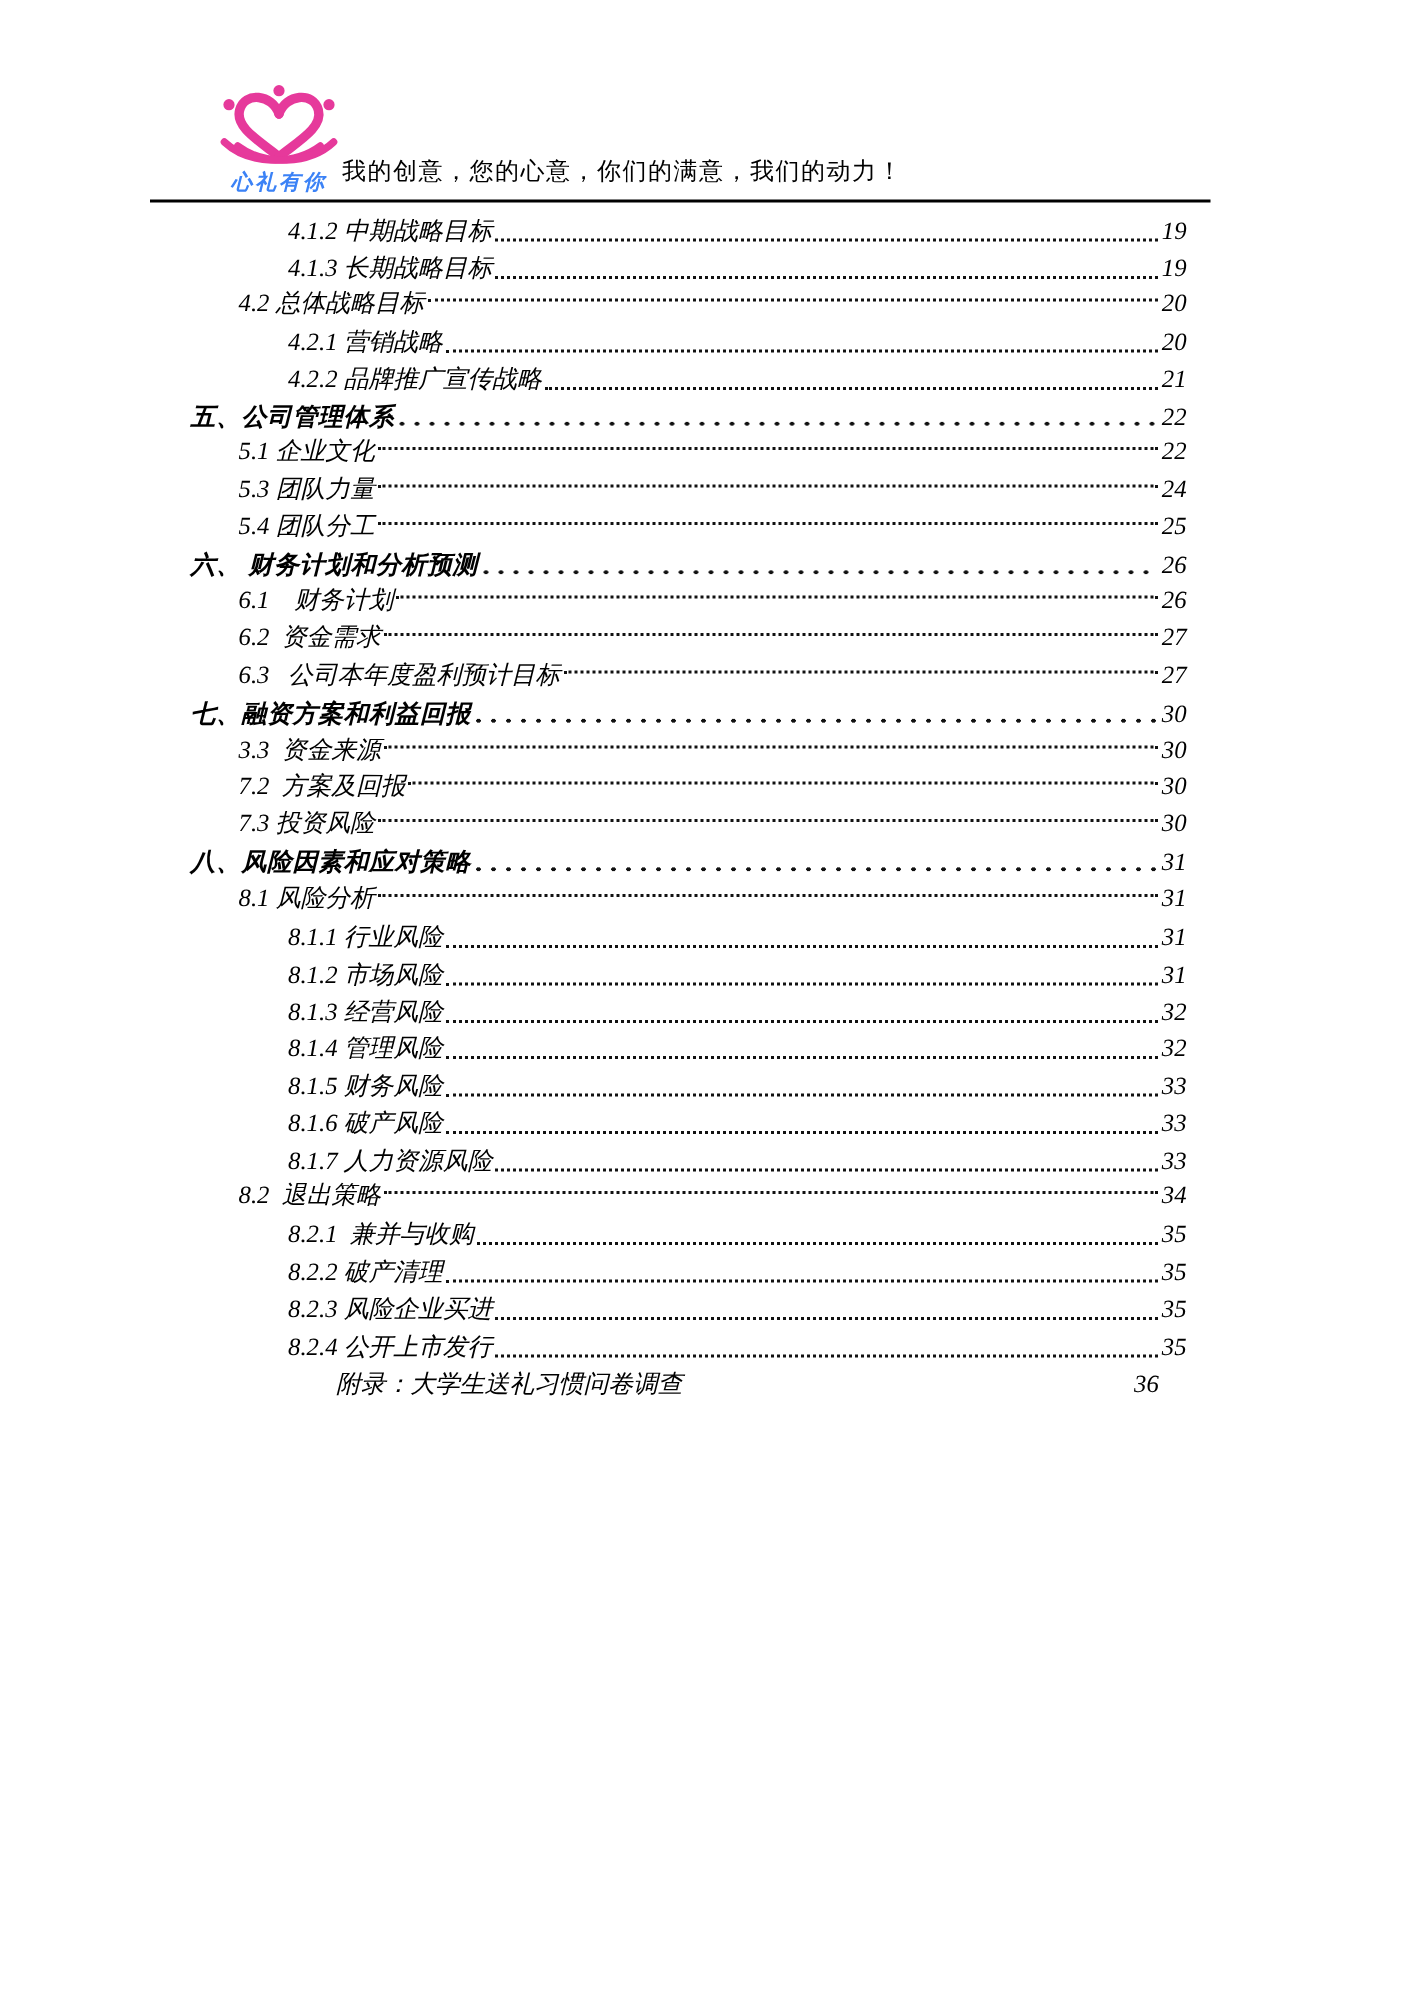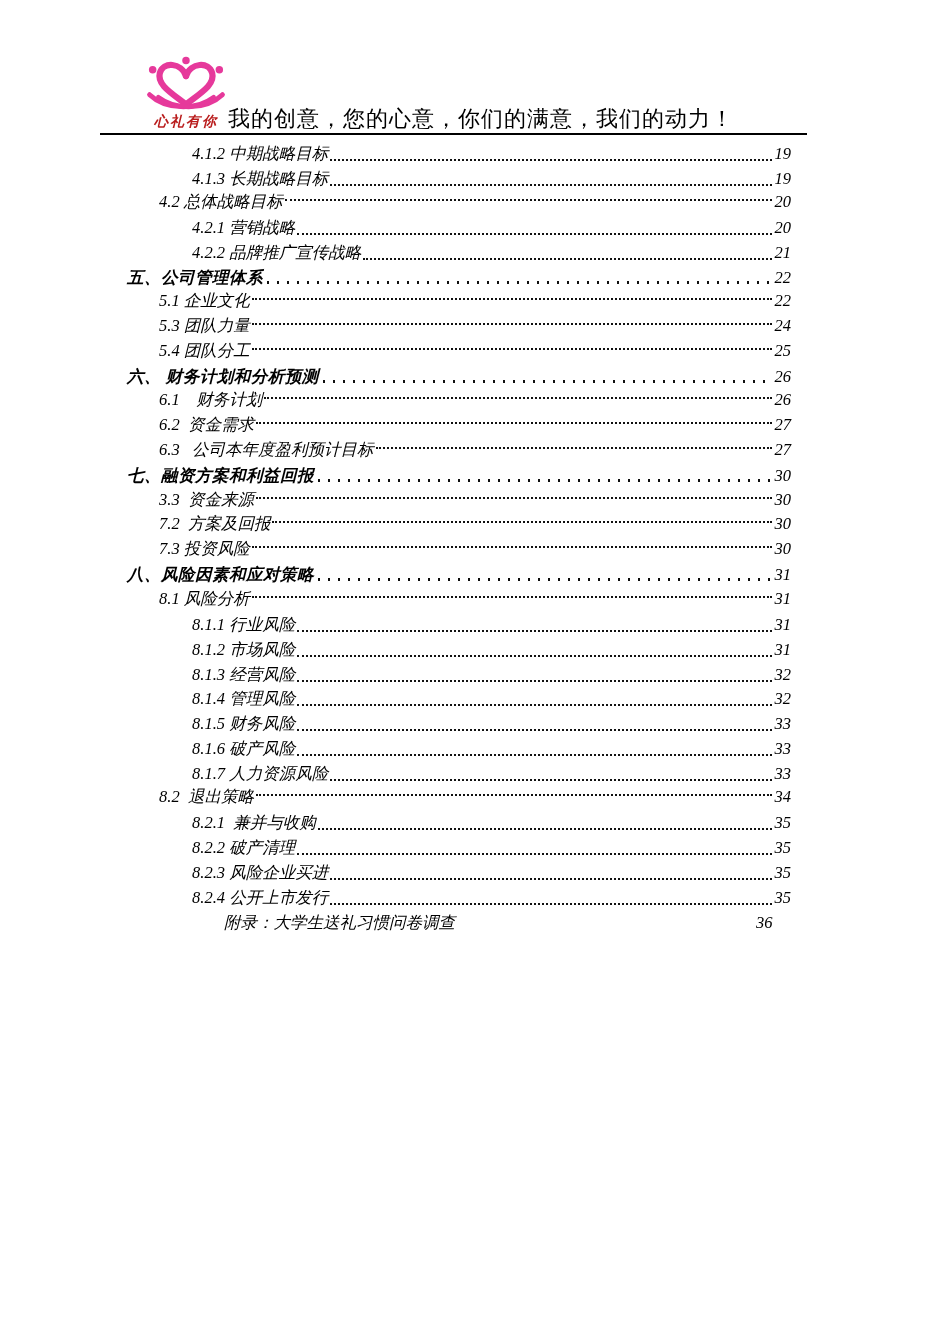--- a/index.html
+++ b/index.html
@@ -31,21 +31,21 @@
     font-size: 14px;
     font-style: italic;
     font-weight: bold;
     letter-spacing: 2px;
     white-space: nowrap;
   }
   .slogan {
     position: absolute;
     left: 228px;
     top: 104px;
-    font-size: 22px;
+    font-size: 16px;
     letter-spacing: 1px;
     white-space: pre;
     text-align: center;
   }
   .header-rule {
     position: absolute;
     left: 100px;
     top: 133px;
     width: 707px;
     border-top: 2px solid #000;
@@ -119,21 +119,21 @@
       <g fill="none" stroke="#e6399b" stroke-width="5.5" stroke-linecap="round">
         <path d="M4 43 C 22 60, 56 61, 76 46"></path>
         <path d="M86 43 C 68 60, 34 61, 14 46"></path>
       </g>
       <g fill="#e6399b">
         <circle cx="45" cy="4.5" r="4.2"></circle>
         <circle cx="7.5" cy="15" r="4.2"></circle>
         <circle cx="82.5" cy="15" r="4.2"></circle>
       </g>
     </svg>
-    <span class="logo-text" style="color:#b91c1c">心礼有你</span>
+    <span class="logo-text" style="color:#3b82f6">心礼有你</span>
   </div>
 
   <div class="slogan">我的创意，您的心意，你们的满意，我们的动力！</div>
 
   <div class="header-rule"></div>
 
   <div class="toc">
       <div class="toc-row lvl3">
       <span class="toc-label">4.1.2 中期战略目标</span>
       <span class="leader"></span>

